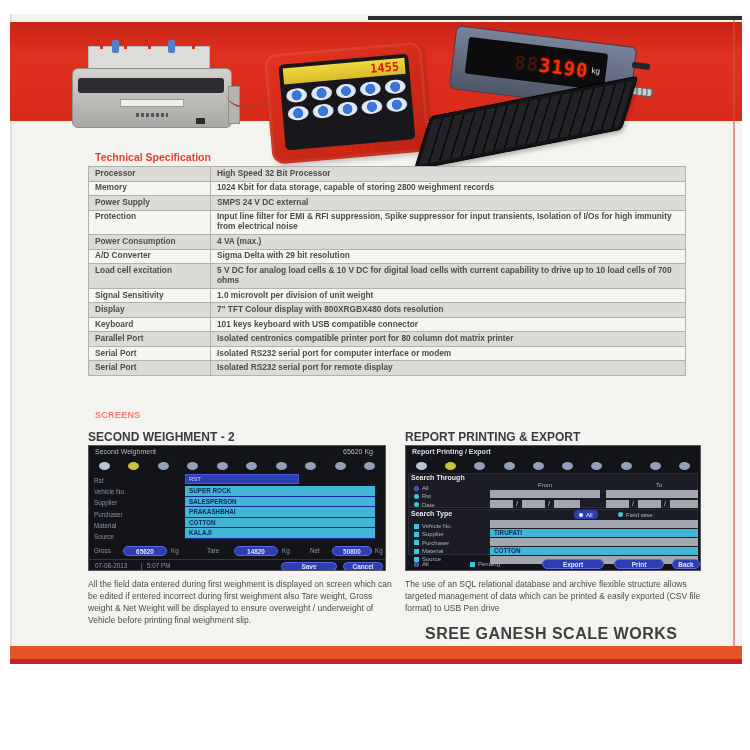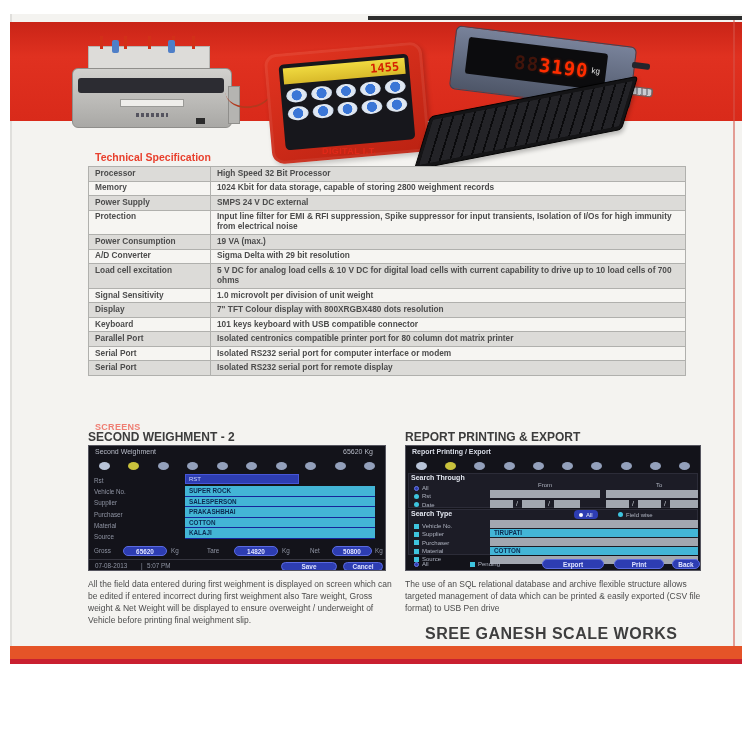--- a/index.html
+++ b/index.html
@@ -74,21 +74,21 @@
   
   .spec-heading{left:95px;top:151px;font-size:10.5px;font-weight:bold;color:#e8402e;}
   .spec-table{position:absolute;left:88px;top:166px;width:598px;border-collapse:collapse;
               border:1.5px solid #9c9c99;font-size:8.3px;color:#4c4c4c;font-weight:bold;}
   .spec-table td{border:1px solid #b0b0ad;padding:1.8px 6px;line-height:1.2;vertical-align:top;}
   .spec-table td.sl{width:122px;}
   .spec-table tr:nth-child(odd){background:#dcdbd8;}
   .spec-table tr:nth-child(even){background:#f6f5f2;}
 
   
-  .screens-heading{left:95px;top:422px;font-size:9px;font-weight:bold;color:#ef7d72;letter-spacing:.3px;}
+  .screens-heading{left:95px;top:410px;font-size:9px;font-weight:bold;color:#ef7d72;letter-spacing:.3px;}
   .shot-heading{top:430px;font-size:12px;font-weight:bold;color:#3c3c3c;}
   .shot{top:445px;height:126px;background:#13131a;border:1px solid #55555f;overflow:hidden;}
   .shot .abs{position:absolute;}
   .shot-left{left:88px;width:298px;}
   .shot-right{left:405px;width:296px;}
   .sc-title{font-size:7px;color:#b6bac6;top:2px;left:6px;}
   .sc-readout{font-size:7px;color:#b6bac6;top:2px;right:12px;}
   .tb{top:13px;left:4px;right:4px;height:14px;display:flex;justify-content:space-between;
       align-items:center;padding:0 6px;position:absolute;}
   .tb span{width:11px;height:8px;border-radius:50%;background:#93a0bb;display:block;}
@@ -191,21 +191,21 @@
     <tr>
           <td class="sl">Power Supply</td>
           <td class="sv">SMPS 24 V DC external</td>
         </tr>
     <tr>
           <td class="sl">Protection</td>
           <td class="sv">Input line filter for EMI &amp; RFI suppression, Spike suppressor for input transients, Isolation of I/Os for high immunity from electrical noise</td>
         </tr>
     <tr>
           <td class="sl">Power Consumption</td>
-          <td class="sv">19 VA (max.)</td>
+          <td class="sv">4 VA (max.)</td>
         </tr>
     <tr>
           <td class="sl">A/D Converter</td>
           <td class="sv">Sigma Delta with 29 bit resolution</td>
         </tr>
     <tr>
           <td class="sl">Load cell excitation</td>
           <td class="sv">5 V DC for analog load cells &amp; 10 V DC for digital load cells with current capability to drive up to 10 load cells of 700 ohms</td>
         </tr>
     <tr>

